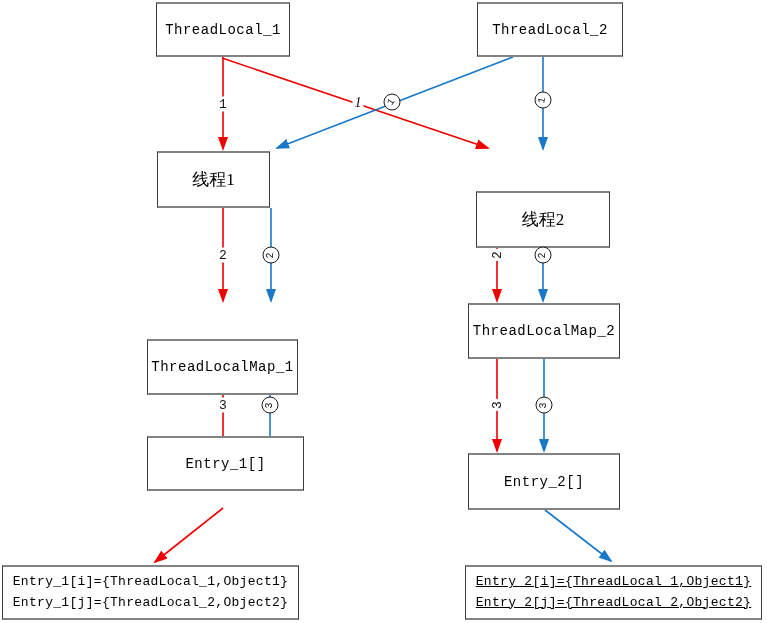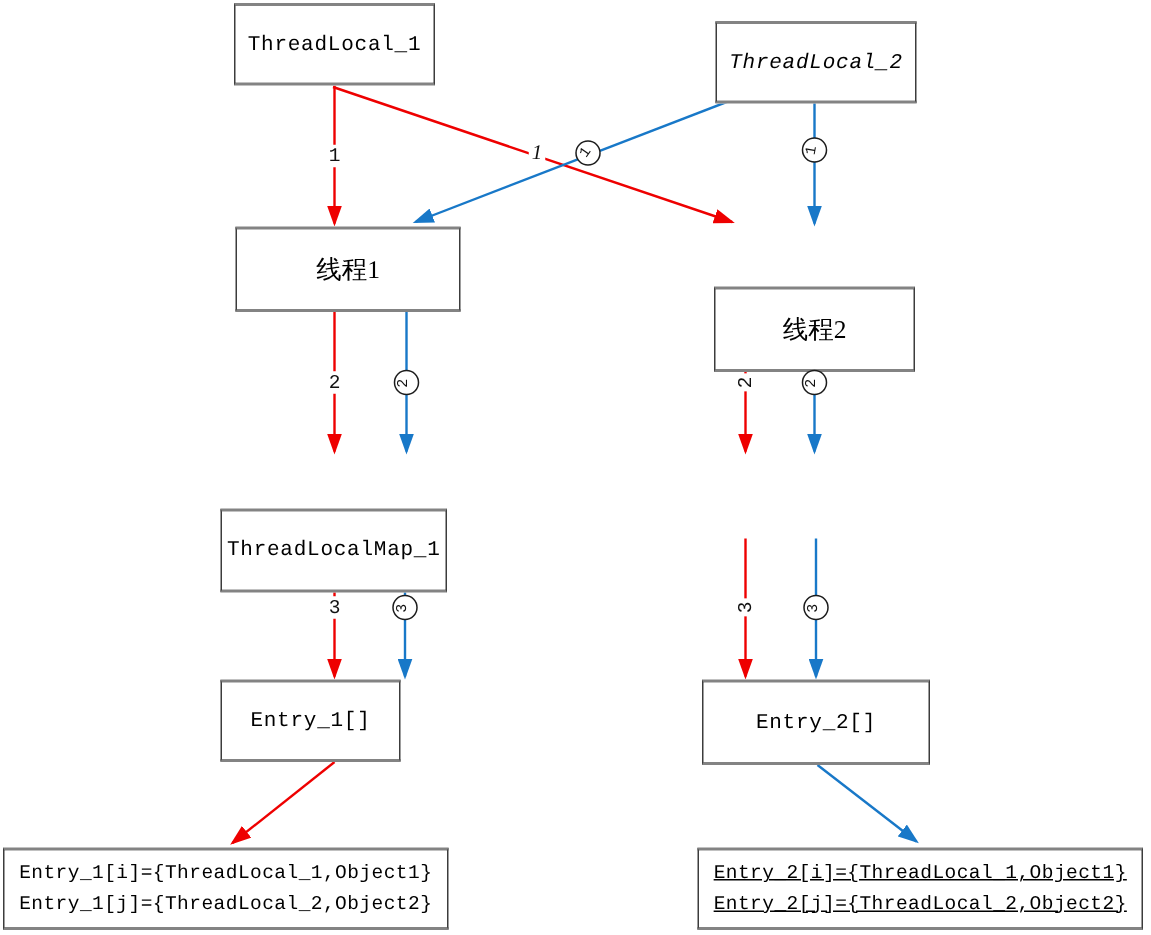--- a/index.html
+++ b/index.html
@@ -50,25 +50,26 @@
     <line x1="543" y1="208" x2="543" y2="301" stroke="#1878c8" stroke-width="1.6" marker-end="url(#arrow-blue)"></line>
     <line x1="223" y1="359" x2="223" y2="451" stroke="#ee0000" stroke-width="1.6" marker-end="url(#arrow-red)"></line>
     <line x1="270" y1="359" x2="270" y2="451" stroke="#1878c8" stroke-width="1.6" marker-end="url(#arrow-blue)"></line>
     <line x1="497" y1="359" x2="497" y2="451" stroke="#ee0000" stroke-width="1.6" marker-end="url(#arrow-red)"></line>
     <line x1="544" y1="359" x2="544" y2="451" stroke="#1878c8" stroke-width="1.6" marker-end="url(#arrow-blue)"></line>
     <line x1="223" y1="508" x2="155" y2="562" stroke="#ee0000" stroke-width="1.6" marker-end="url(#arrow-red)"></line>
     <line x1="545" y1="510" x2="611" y2="561" stroke="#1878c8" stroke-width="1.6" marker-end="url(#arrow-blue)"></line>
   </svg>
 
   <div class="node mono" style="left:156px;top:2px;width:134px;height:55px;">ThreadLocal_1</div>
-  <div class="node mono" style="left:477px;top:14px;width:134px;height:55px;font-style:italic;">ThreadLocal_2</div>
-  <div class="node cjk" style="left:157px;top:151px;width:150px;height:57px;">线程1</div>
+  <div class="node mono" style="left:477px;top:2px;width:146px;height:55px;">ThreadLocal_2</div>
+  <div class="node cjk" style="left:157px;top:151px;width:113px;height:57px;">线程1</div>
   <div class="node cjk" style="left:476px;top:151px;width:134px;height:57px;margin-top:40px;">线程2</div>
   <div class="node mono" style="left:147px;top:303px;width:151px;height:56px;margin-top:36px;">ThreadLocalMap_1</div>
-  <div class="node mono" style="left:147px;top:453px;width:120px;height:55px;">Entry_1[]</div>
+  <div class="node mono" style="left:468px;top:303px;width:152px;height:56px;">ThreadLocalMap_2</div>
+  <div class="node mono" style="left:147px;top:436px;width:157px;height:55px;">Entry_1[]</div>
   <div class="node mono" style="left:468px;top:453px;width:152px;height:57px;">Entry_2[]</div>
 
   <div class="node detail" style="left:2px;top:565px;width:297px;height:55px;text-align:right;">
     <span>Entry_1[i]={ThreadLocal_1,Object1}</span>
     <span>Entry_1[j]={ThreadLocal_2,Object2}</span>
   </div>
   <div class="node detail" style="left:465px;top:565px;width:297px;height:55px;text-decoration:underline;">
     <span>Entry_2[i]={ThreadLocal_1,Object1}</span>
     <span>Entry_2[j]={ThreadLocal_2,Object2}</span>
   </div>

